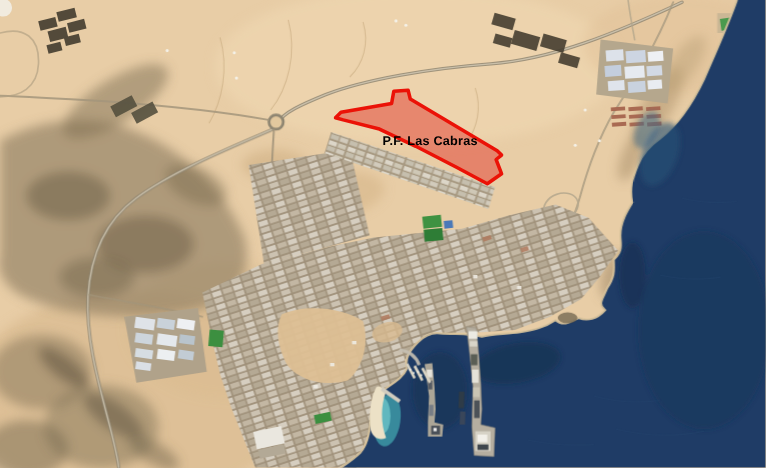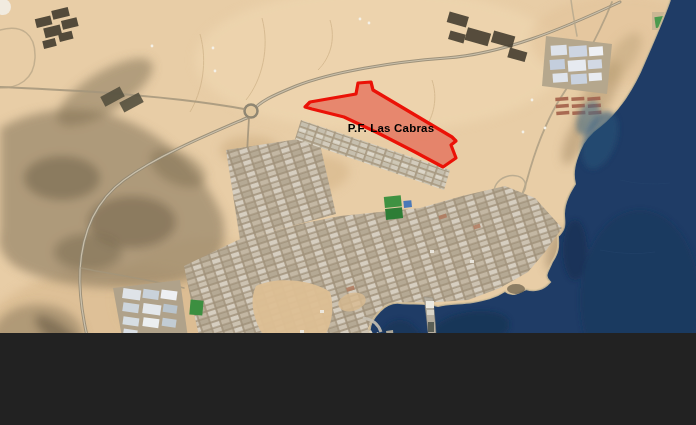--- a/index.html
+++ b/index.html
@@ -1,16 +1,16 @@
 <!DOCTYPE html>
 <html><head>
 <meta charset="utf-8">
 <style>
   html,body{margin:0;padding:0;background:#222;}
-  .stage{position:relative;width:696px;height:333px;overflow:hidden;background:#f97316;
+  .stage{position:relative;width:696px;height:425px;overflow:hidden;background:#f97316;
          font-family:"Liberation Sans",sans-serif;}
   svg{display:block;}
   .area-label{font-family:"Liberation Sans","DejaVu Sans",sans-serif;
               font-weight:bold;font-size:11.5px;letter-spacing:.2px;}
 </style>
 </head>
 <body>
 
 <div class="stage">
 <svg width="696" height="425" viewBox="0 0 696 425">

